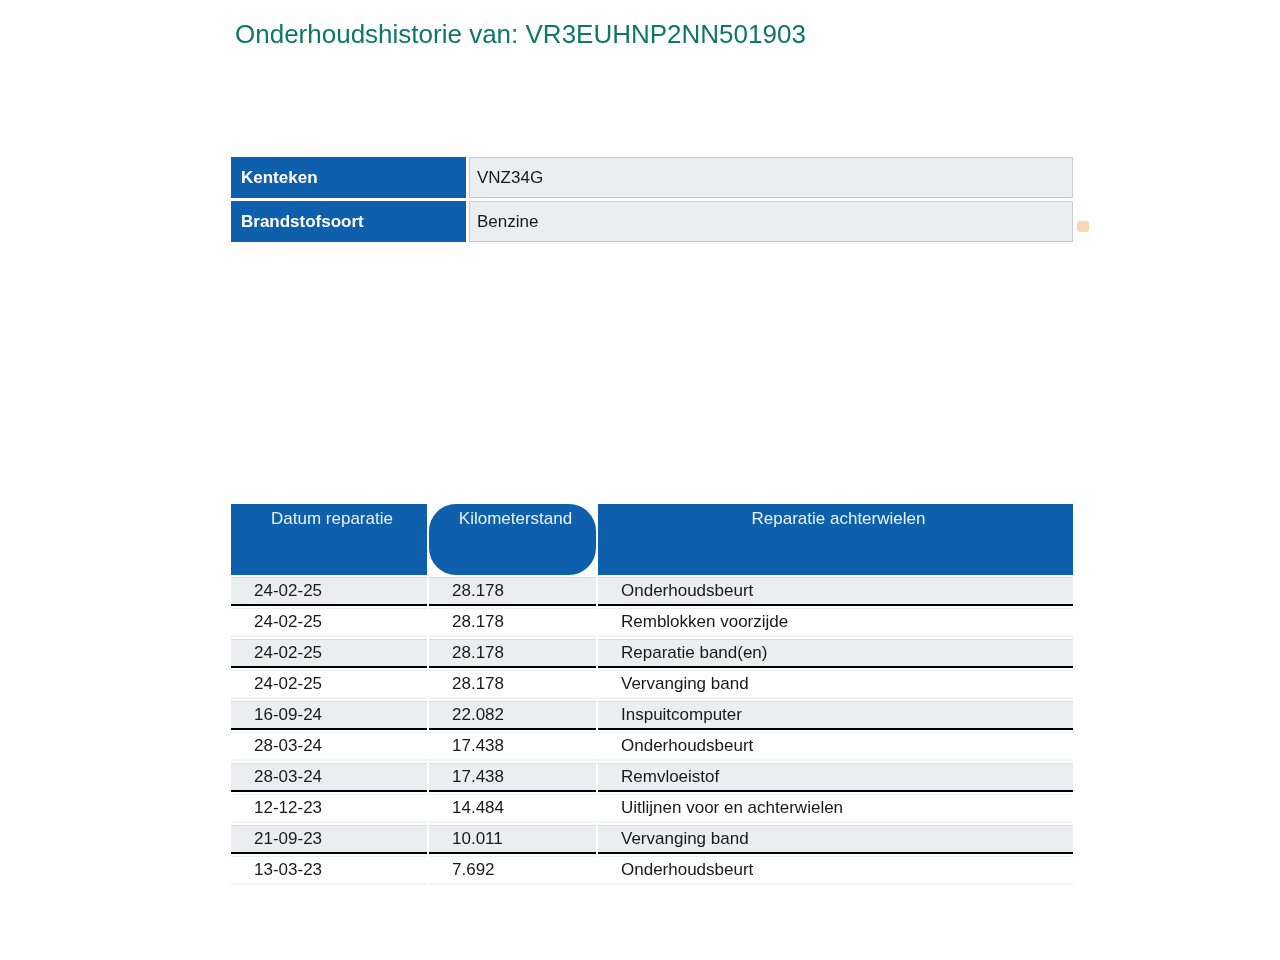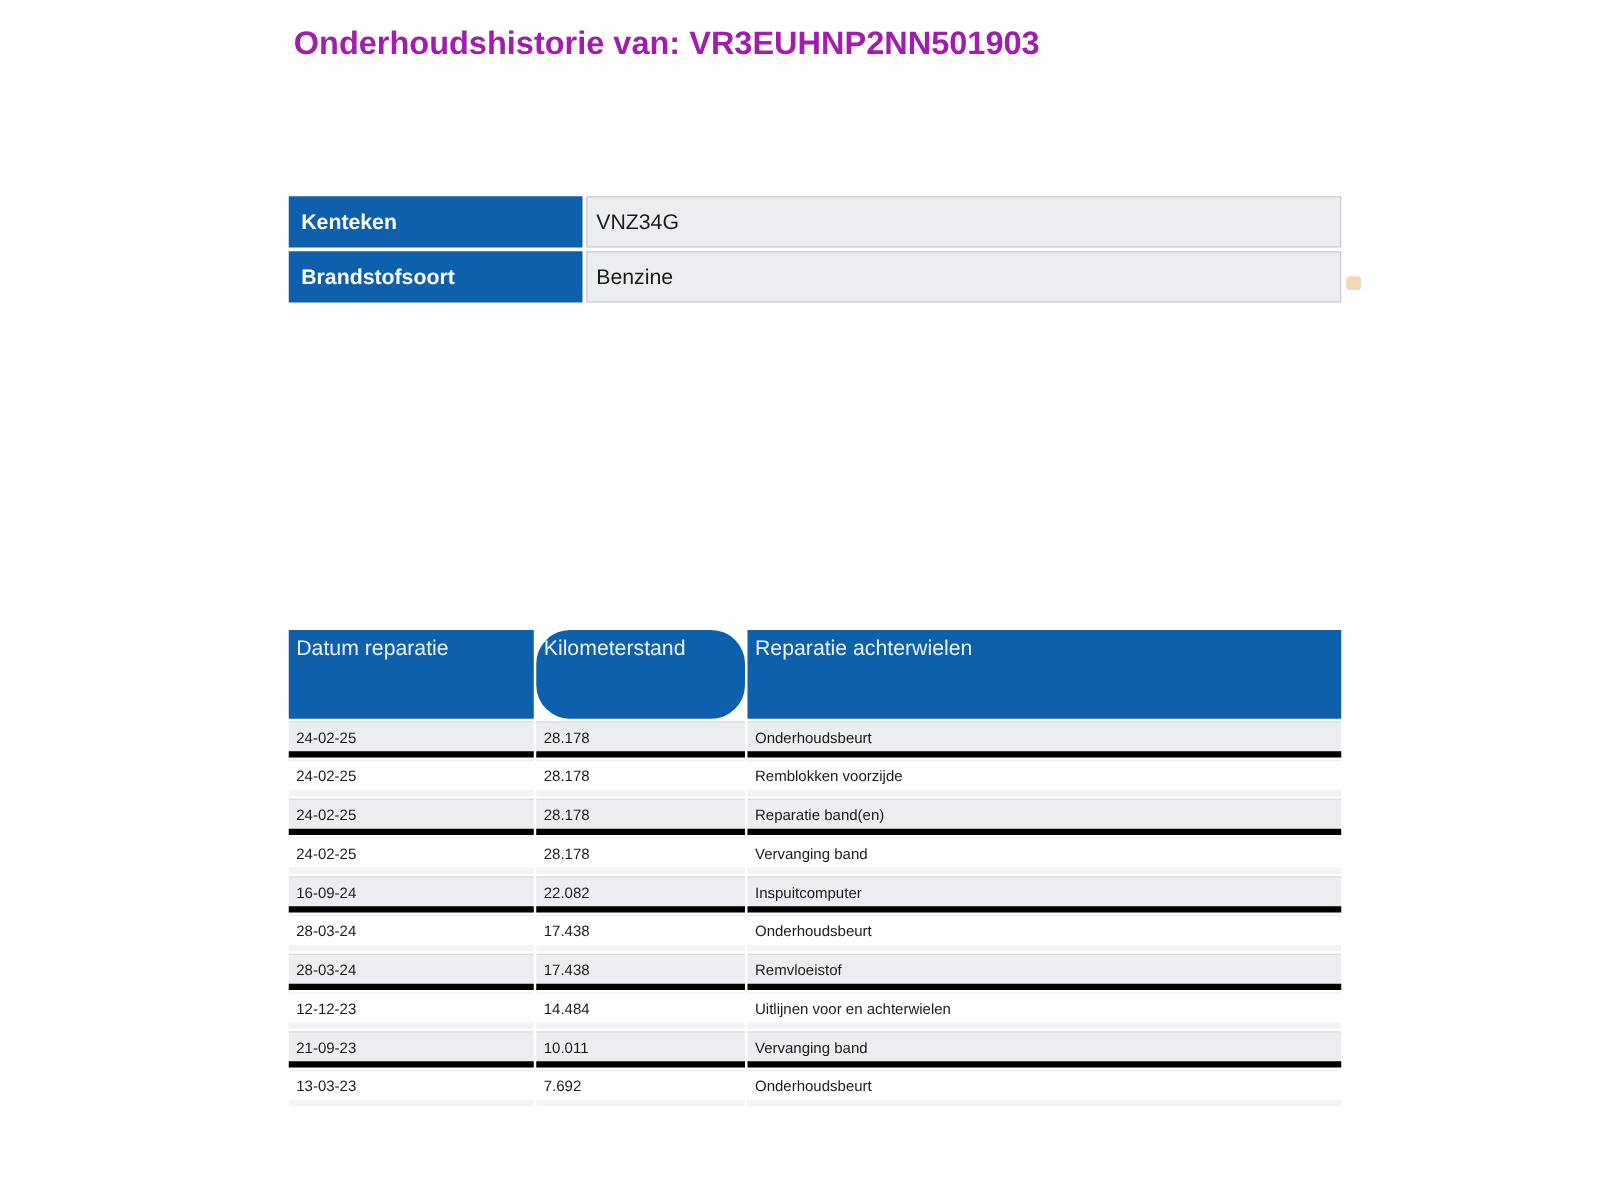--- a/index.html
+++ b/index.html
@@ -16,22 +16,22 @@
   body{
     font-family:"Liberation Sans","DejaVu Sans",sans-serif;
     color:var(--ink);
     position:relative;
   }
   .page-title{
     position:absolute;
     left:235px;
     top:19px;
     font-size:26px;
-    font-weight:bold;
-    color:#a21caf;
+    font-weight:normal;
+    color:#0f766e;
     letter-spacing:0px;
     white-space:nowrap;
   }
   
   table{border-collapse:separate;table-layout:fixed;}
   .vehicle-table{
     position:absolute;
     left:228px;
     top:154px;
     width:848px;
@@ -65,35 +65,35 @@
     left:229px;
     top:502px;
     width:846px;
     border-spacing:2px;
   }
   .repairs-table th{
     background:var(--blue);
     color:var(--header-text);
     font-weight:normal;
     font-size:17px;
-    text-align:left;
+    text-align:center;
     vertical-align:top;
     height:71px;
     padding:5px 0 0 6px;
     white-space:nowrap;
   }
   .repairs-table th.c0{width:196px;}
   .repairs-table th.c1{width:167px;border-radius:27px;}
   .repairs-table td{
     height:29px;
-    font-size:12px;
+    font-size:17px;
     vertical-align:middle;
-    padding-left:6px;
+    padding-left:23px;
     border-top:1px solid var(--row-line);
-    border-bottom:5px solid #000000;
+    border-bottom:2px solid #000000;
     white-space:nowrap;
     overflow:hidden;
   }
   .repairs-table tr.odd td{background:var(--stripe);}
   .repairs-table tr.even td{background:var(--white-row);border-top-color:#eceef2;border-bottom-color:#f2f3f6;}
   
   .clip-fragment{
     position:absolute;
     left:1077px;
     top:221px;

